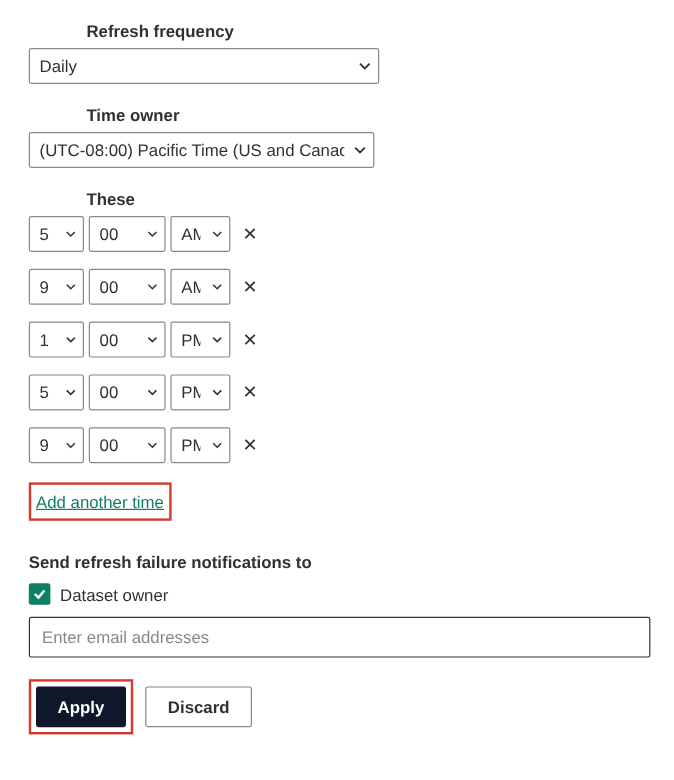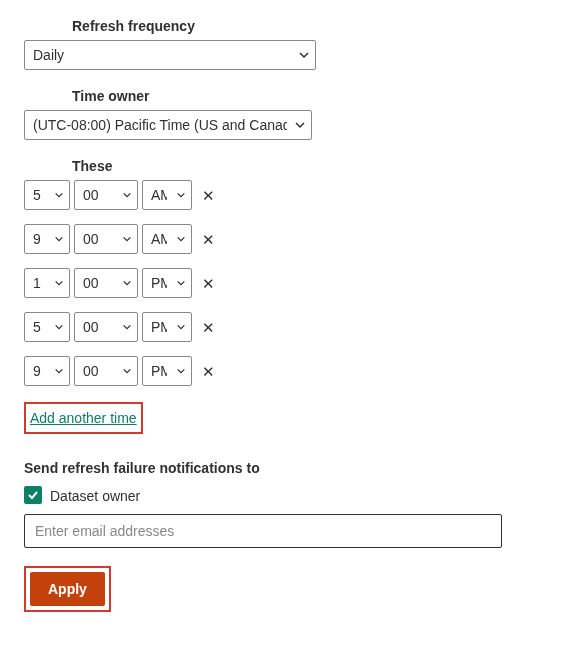--- a/index.html
+++ b/index.html
@@ -93,21 +93,21 @@
       background: #0d8065;
       border-radius: 2px;
       display: flex;
       align-items: center;
       justify-content: center;
       cursor: pointer;
       flex-shrink: 0;
     }
     .chk svg { display:block; }
     .email-input {
-      width: 478px;
+      width: 518px;
       border: 1.5px solid #323130;
       font-size: 14px;
       padding: 8px 10px;
       font-family: inherit;
       border-radius: 2px;
       color: #323130;
     }
     .email-input::placeholder { color: #8a8886; }
     .btn-row {
       margin-top: 18px;
@@ -118,21 +118,21 @@
     .btn {
       font-family: inherit;
       font-size: 14px;
       font-weight: 600;
       padding: 8px 18px;
       border-radius: 2px;
       cursor: pointer;
       height: 34px;
     }
     .btn-primary {
-      background: #c2410c;
+      background: #0f172a;
       color: #fff;
       border: none;
     }
     .btn-secondary {
       background: #fff;
       color: #323130;
       border: 1px solid #8a8886;
     }
     .apply-box {
       border: 2px solid #d23b2a;
@@ -283,13 +283,14 @@
   </div>
 
 
   <input type="text" class="email-input" placeholder="Enter email addresses" style="">
 </div>
 
 <div class="btn-row">
   <span class="apply-box">
     <button class="btn btn-primary">Apply</button>
   </span>
+  <button class="btn btn-secondary">Discard</button>
 </div>
 
 </body></html>

